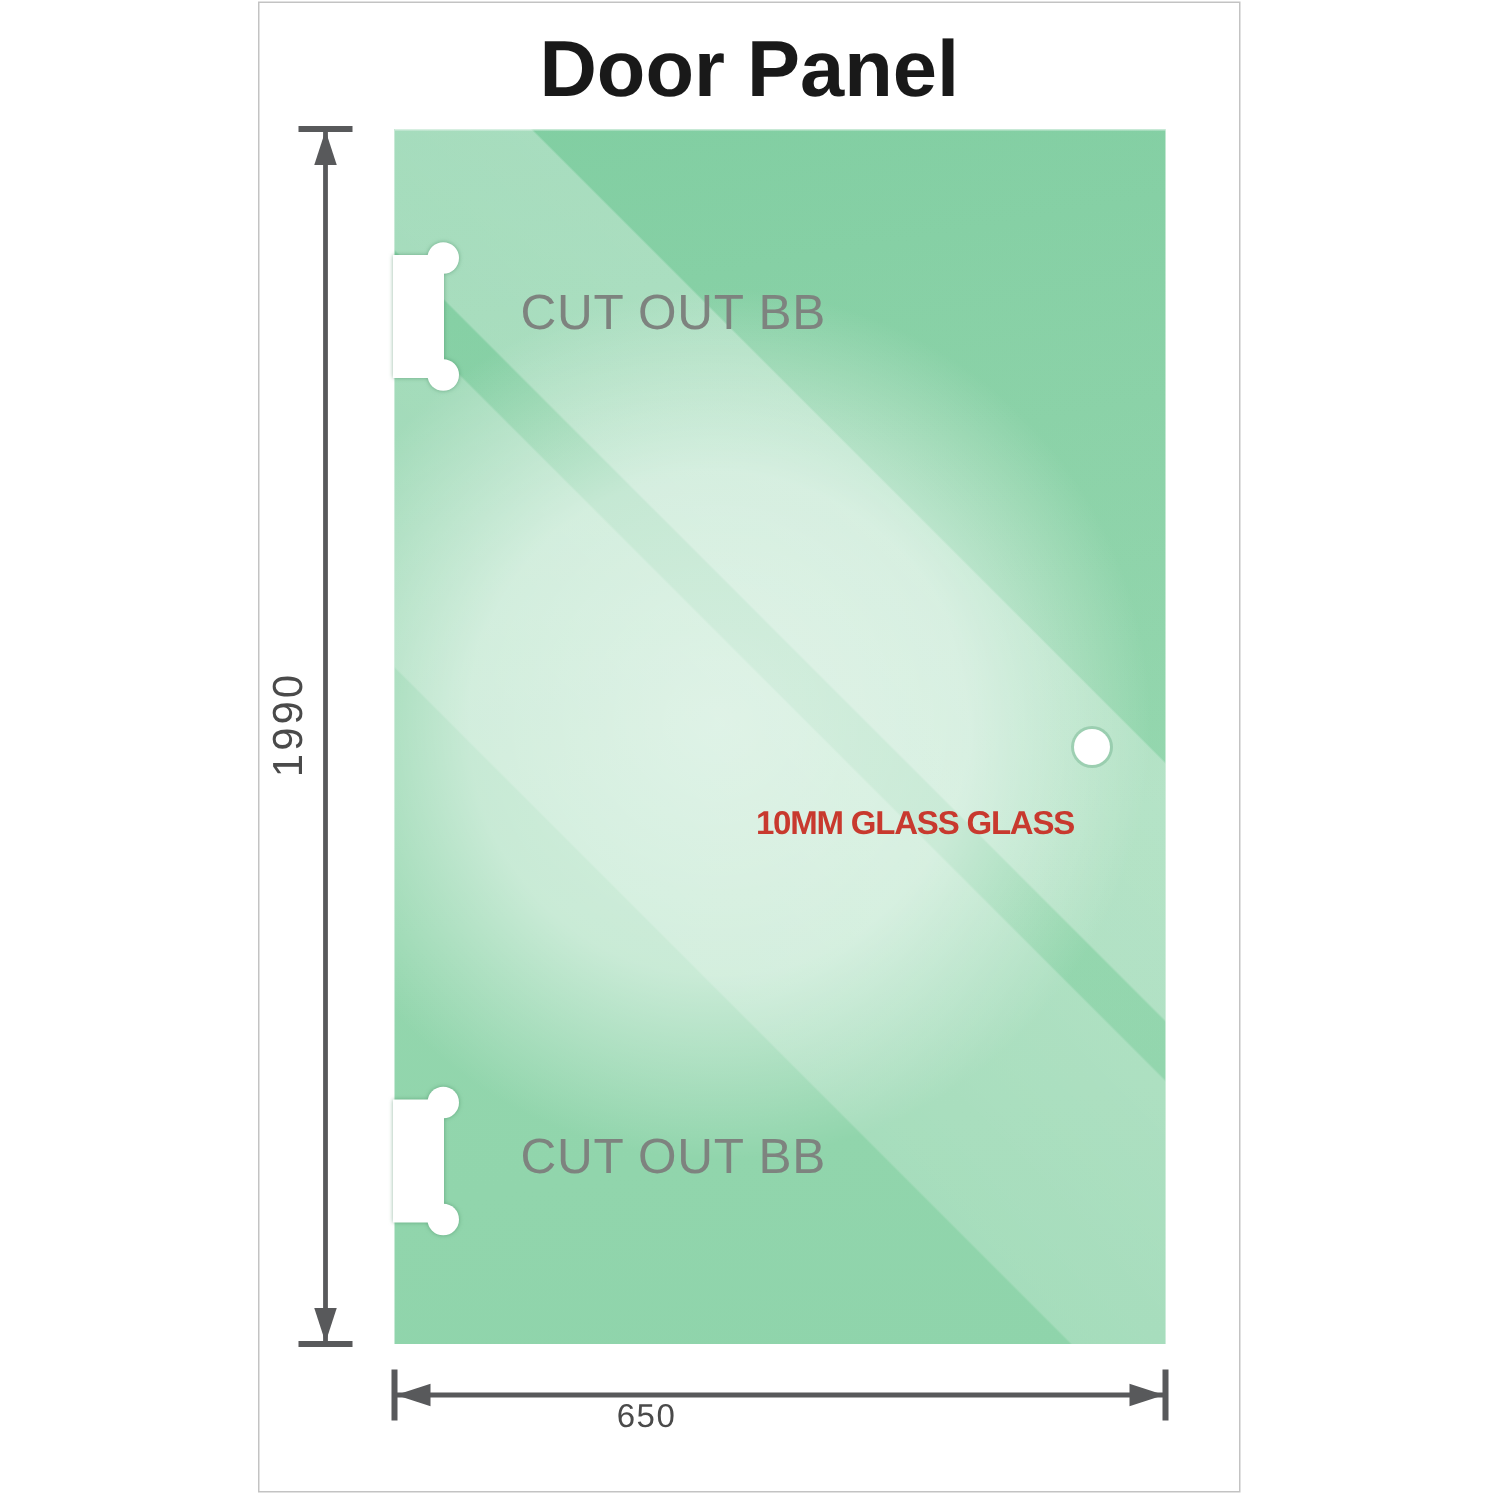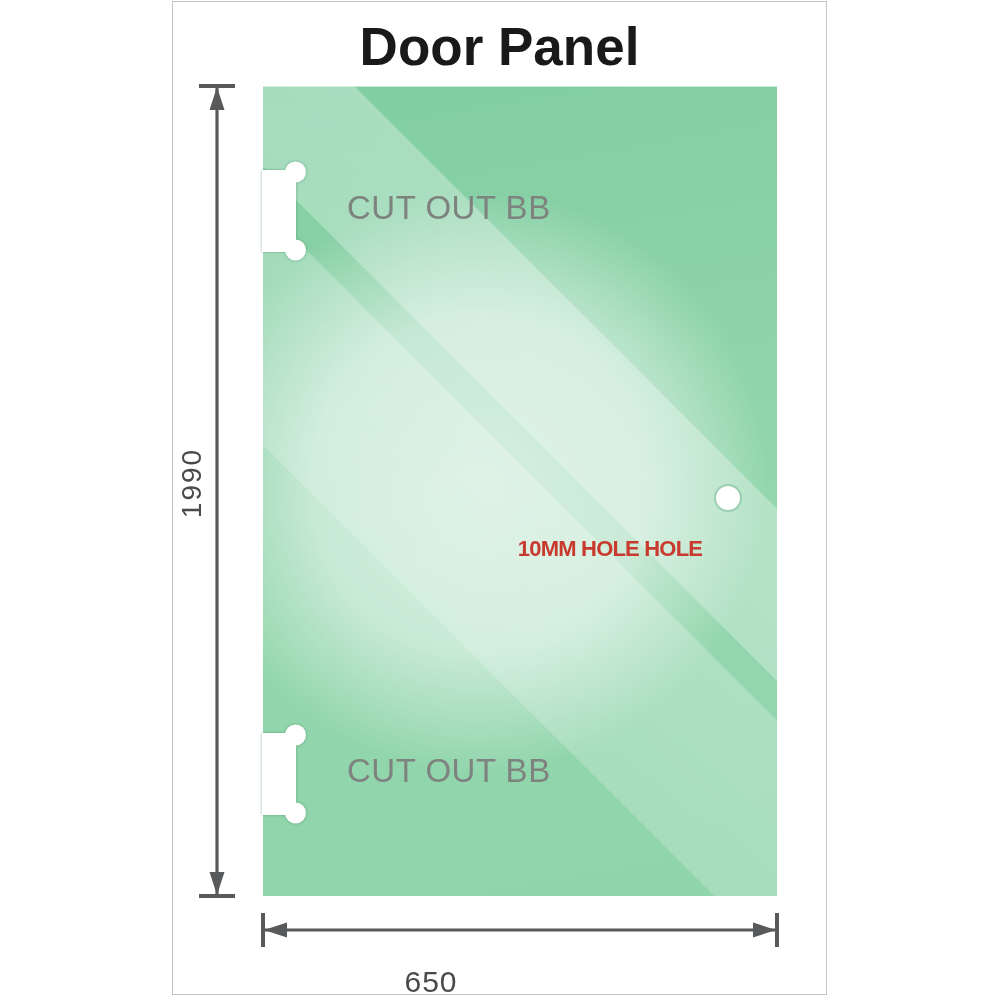--- a/index.html
+++ b/index.html
@@ -72,23 +72,23 @@
   .dim-v { position: absolute; left: 197px; top: 83px; }
   .dim-h { position: absolute; left: 260px; top: 911px; }
 
   .dim-v-label {
     position: absolute; left: 192px; top: 483px;
     transform: translate(-50%, -50%) rotate(-90deg);
     font-size: 28px; color: #4a4a4a; letter-spacing: 2px;
     white-space: nowrap;
   }
   .dim-h-label {
-    position: absolute; left: 431px; top: 982px;
+    position: absolute; left: 431px; top: 944px;
     transform: translate(-50%, -50%);
-    font-size: 30px; color: #4a4a4a; letter-spacing: 1px;
+    font-size: 22px; color: #4a4a4a; letter-spacing: 1px;
     white-space: nowrap;
   }
 </style>
 </head>
 <body>
 
 <div class="stage">
 
   <div class="frame"></div>
 
@@ -104,21 +104,21 @@
     <div class="cutout-label top">CUT OUT BB</div>
 
     <svg class="cutout bottom" viewBox="0 0 48 110" xmlns="http://www.w3.org/2000/svg">
       <rect x="-5" y="10" width="39" height="82" rx="4" fill="#ffffff"></rect>
       <circle cx="33.5" cy="12" r="10.5" fill="#ffffff"></circle>
       <circle cx="33.5" cy="90" r="10.5" fill="#ffffff"></circle>
     </svg>
     <div class="cutout-label bottom">CUT OUT BB</div>
 
     <div class="glass-hole"></div>
-    <div class="hole-label">10MM HOLE HOLE</div>
+    <div class="hole-label">10MM GLASS GLASS</div>
   </div>
 
   <svg class="dim-v" width="40" height="816" viewBox="0 0 40 816" xmlns="http://www.w3.org/2000/svg">
     <g stroke="#58595b" fill="#58595b">
       <line x1="2" y1="3" x2="38" y2="3" stroke-width="4"></line>
       <line x1="20" y1="3" x2="20" y2="813" stroke-width="3.2"></line>
       <line x1="2" y1="813" x2="38" y2="813" stroke-width="4"></line>
       <polygon points="20,4 12.5,27 27.5,27" stroke="none"></polygon>
       <polygon points="20,812 12.5,789 27.5,789" stroke="none"></polygon>
     </g>

